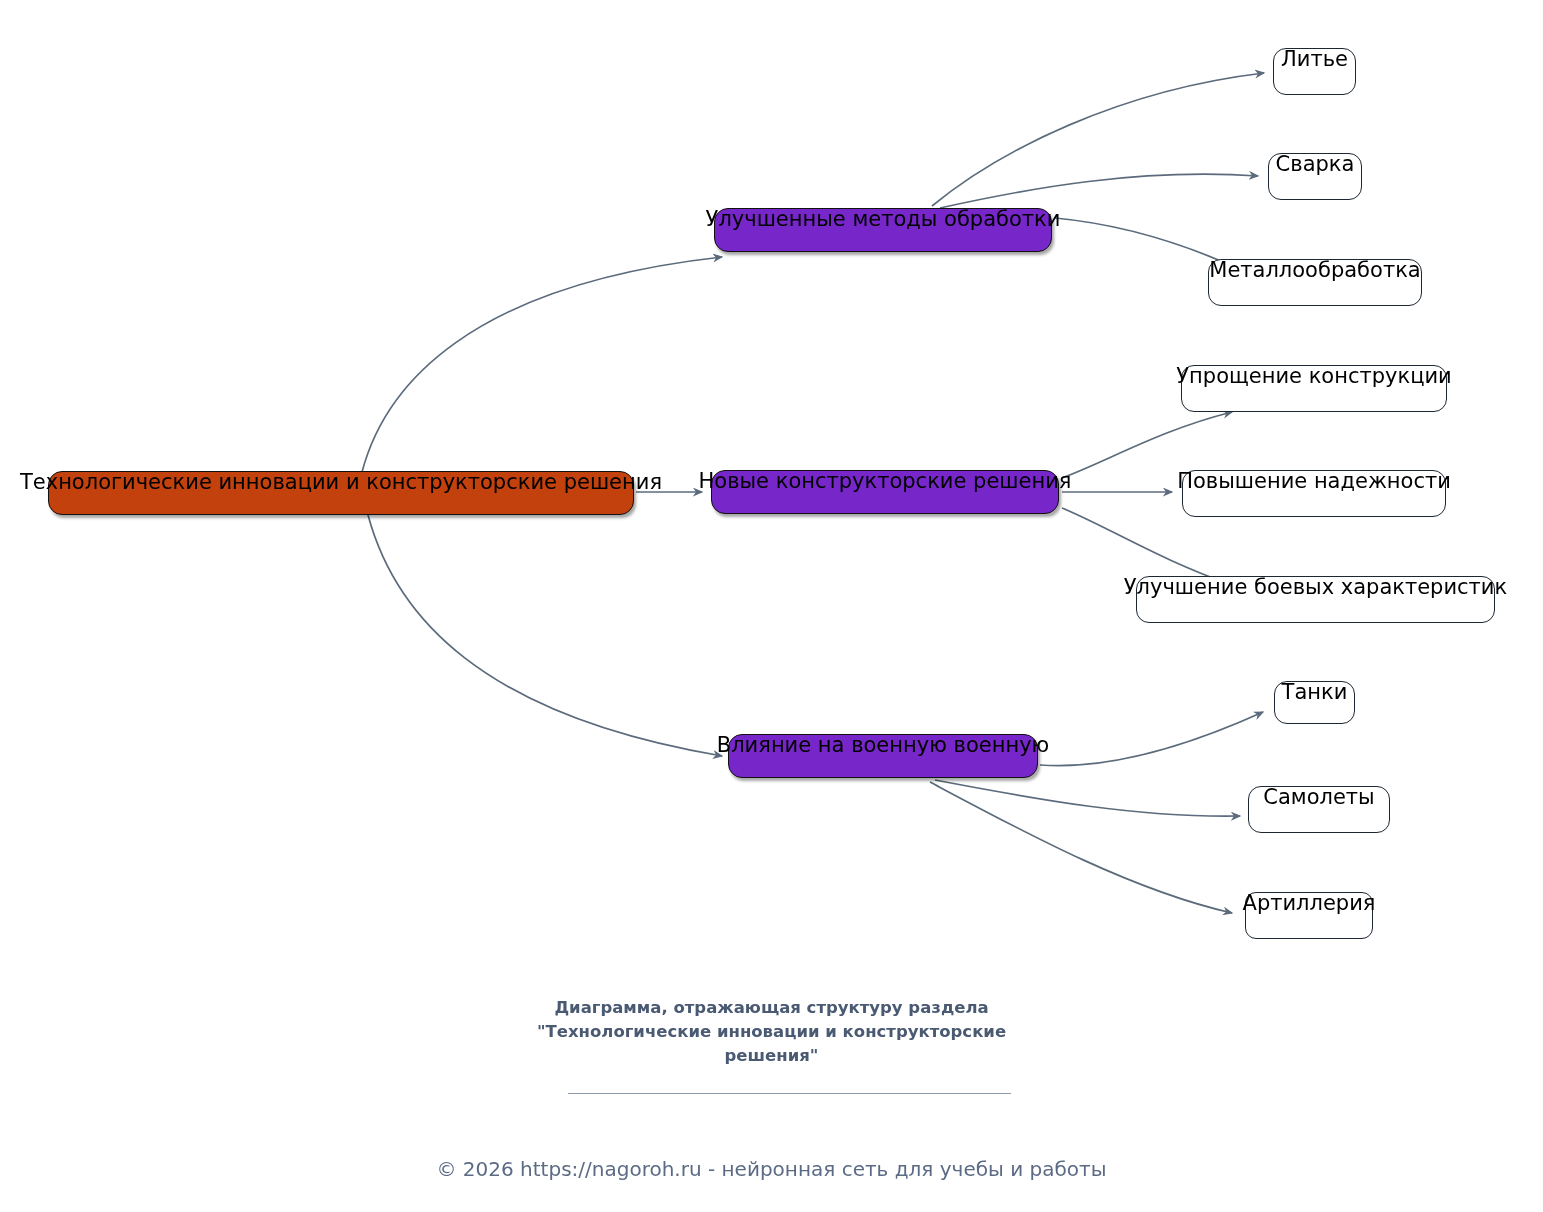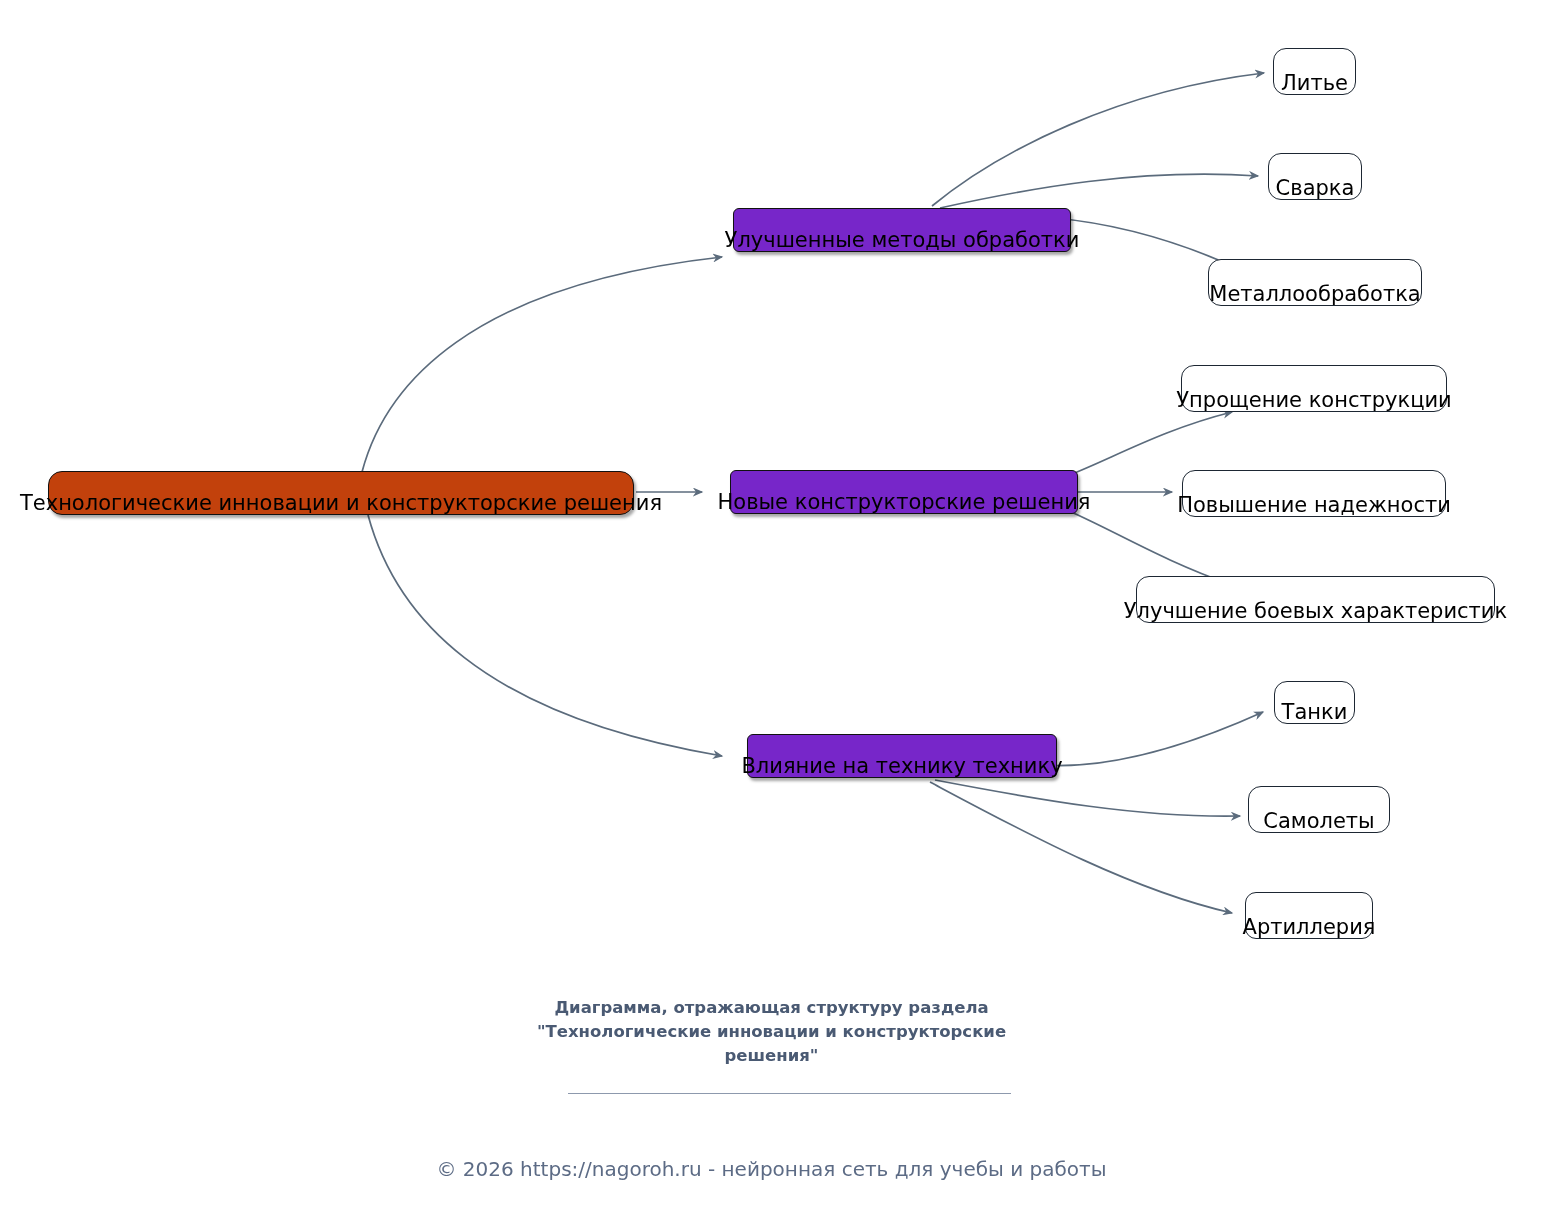--- a/index.html
+++ b/index.html
@@ -23,40 +23,39 @@
     left: 0;
     top: 0;
     width: 1543px;
     height: 1212px;
     pointer-events: none;
   }
   .node {
     position: absolute;
     box-sizing: border-box;
     display: flex;
-    align-items: flex-end;
+    align-items: flex-start;
     justify-content: center;
     white-space: nowrap;
     color: #000000;
     line-height: 1;
   }
   .node-root {
     background: #74a328;
     border: 1.6px solid #111111;
     border-radius: 14px;
     font-size: 21px;
     box-shadow: 2px 3px 3px rgba(0,0,0,0.35);
   }
   .node-branch {
     background: #7726c9;
     border: 1.6px solid #111111;
-    border-radius: 6px;
+    border-radius: 14px;
     font-size: 21px;
     box-shadow: 2px 3px 3px rgba(0,0,0,0.35);
-    margin-left: 19px;
   }
   .node-leaf {
     background: #ffffff;
     border: 1.7px solid #1d2733;
     border-radius: 13px;
     font-size: 21px;
   }
   .caption-block {
     position: absolute;
     left: 0;
@@ -135,21 +134,21 @@
     <span>Упрощение конструкции</span>
   </div>
   <div class="node node-leaf" style="left: 1136px; top: 576px; width: 359px; height: 47px;">
     <span>Улучшение боевых характеристик</span>
   </div>
   <div class="node node-leaf" style="left: 1182px; top: 470px; width: 264px; height: 47px;">
     <span>Повышение надежности</span>
   </div>
 
   <div class="node node-branch" style="left: 728px; top: 734px; width: 310px; height: 44px; background: rgb(119, 38, 201);">
-    <span>Влияние на технику технику</span>
+    <span>Влияние на военную военную</span>
   </div>
   <div class="node node-leaf" style="left: 1274px; top: 681px; width: 81px; height: 43px;">
     <span>Танки</span>
   </div>
   <div class="node node-leaf" style="left: 1248px; top: 786px; width: 142px; height: 47px;">
     <span>Самолеты</span>
   </div>
   <div class="node node-leaf" style="left: 1245px; top: 892px; width: 128px; height: 47px; border-radius: 11px;">
     <span>Артиллерия</span>
   </div>

